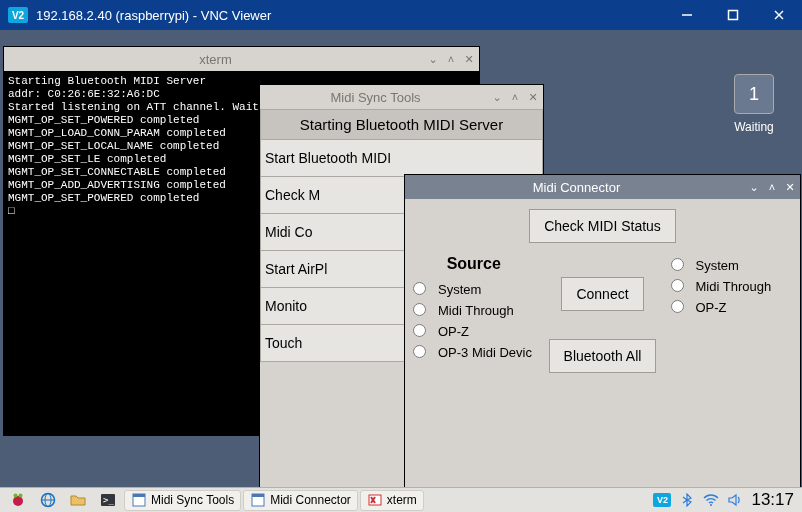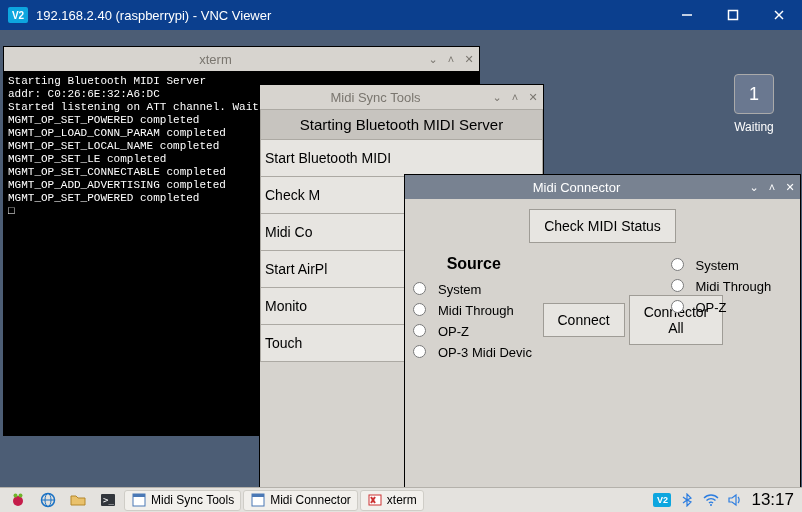--- a/index.html
+++ b/index.html
@@ -137,22 +137,22 @@
     text-align: center;
   }
   .mc-radio {
     display: flex; align-items: flex-start; gap: 12px;
     font-size: 13px; padding: 3px 0;
     white-space: nowrap; overflow: hidden;
   }
   .mc-radio input { margin: 0; }
   .mc-mid {
     width: 120px; flex: none;
-    display: flex; flex-direction: row;
-    gap: 4px; align-items: center;
+    display: flex; flex-direction: column;
+    gap: 28px; align-items: center;
     padding-top: 22px;
   }
   
   .taskbar {
     position: absolute;
     left: 0; right: 0; bottom: 0;
     height: 25px;
     background: #e4e2de;
     border-top: 1px solid #b4b1ab;
     display: flex; align-items: center;
@@ -287,21 +287,21 @@
                 <input type="radio" name="src" style="">
                 <span>OP-Z</span>
               </label>
             <label class="mc-radio">
                 <input type="radio" name="src" style="">
                 <span>OP-3 Midi Devic</span>
               </label>
           </div>
           <div class="mc-mid">
             <button>Connect</button>
-            <button>Connector All</button>
+            <button>Bluetooth All</button>
           </div>
           <div class="mc-col">
             <label class="mc-radio">
                 <input type="radio" name="dst" style="">
                 <span>System</span>
               </label>
             <label class="mc-radio">
                 <input type="radio" name="dst" style="">
                 <span>Midi Through</span>
               </label>

